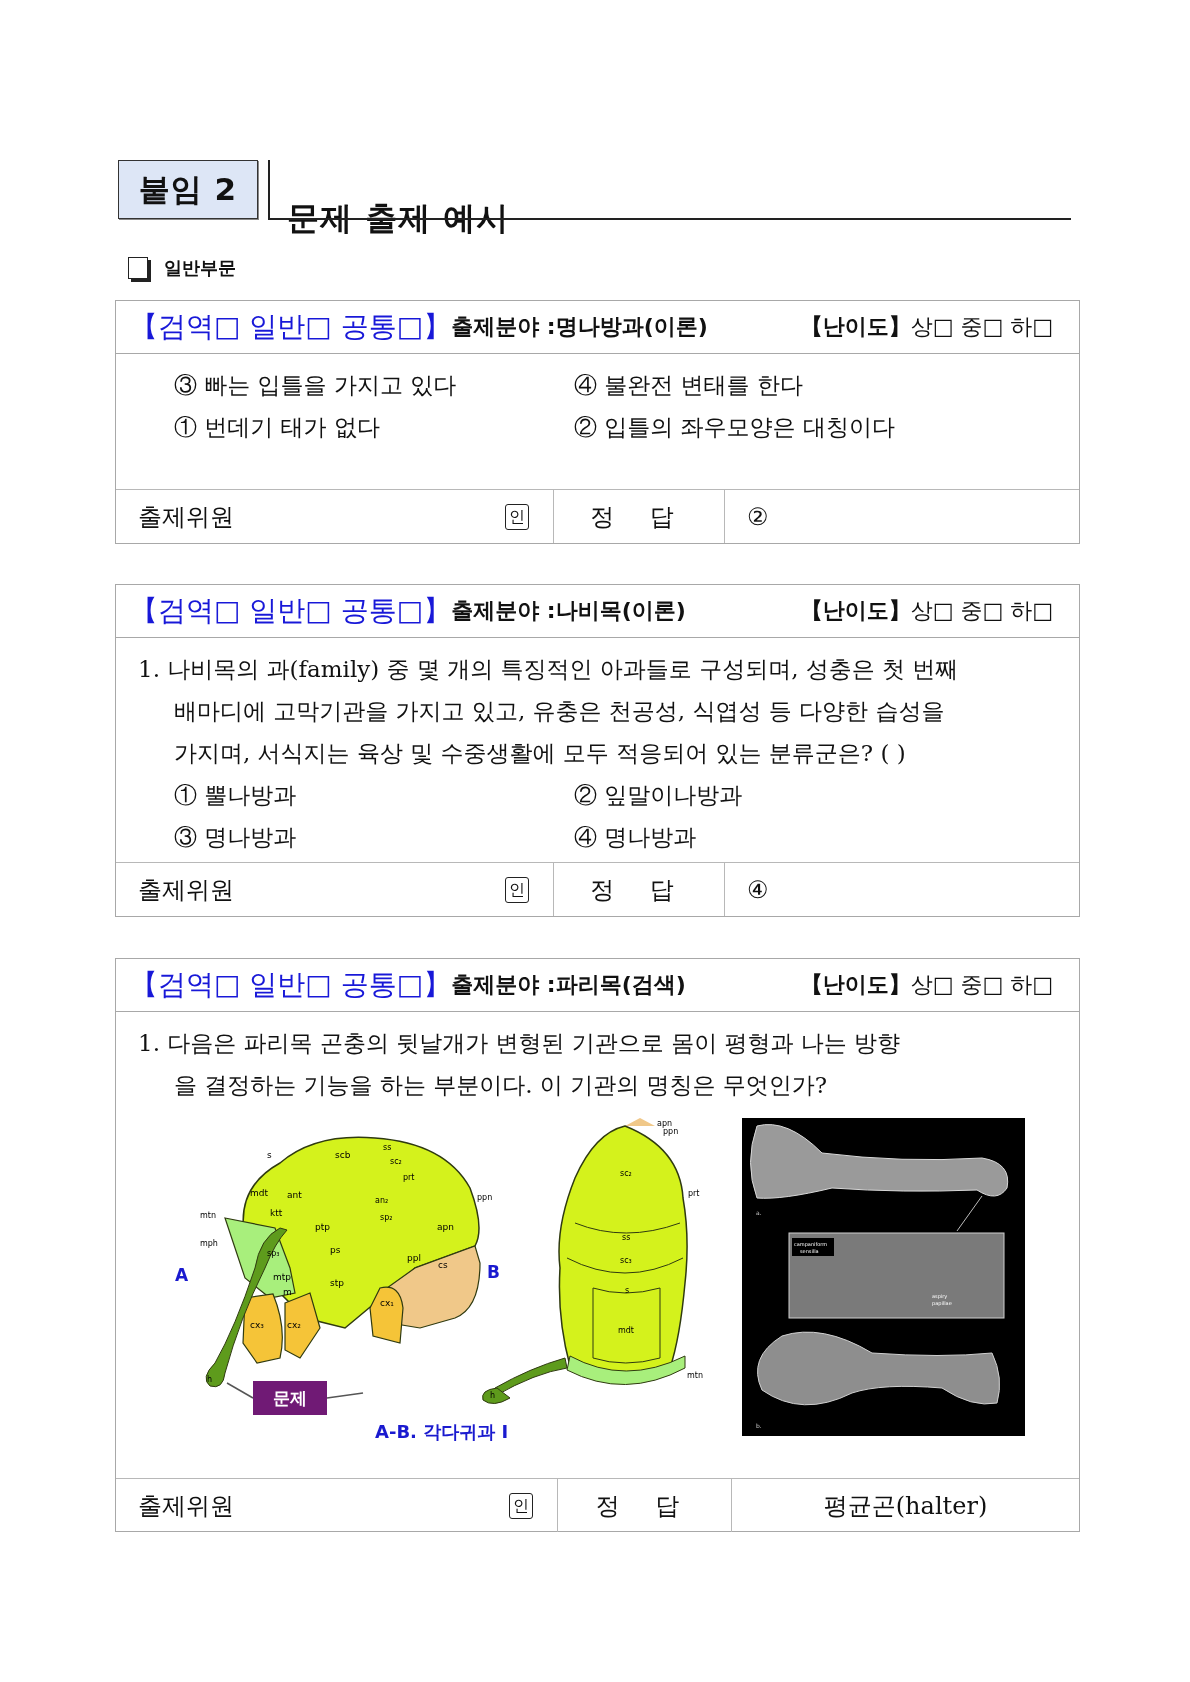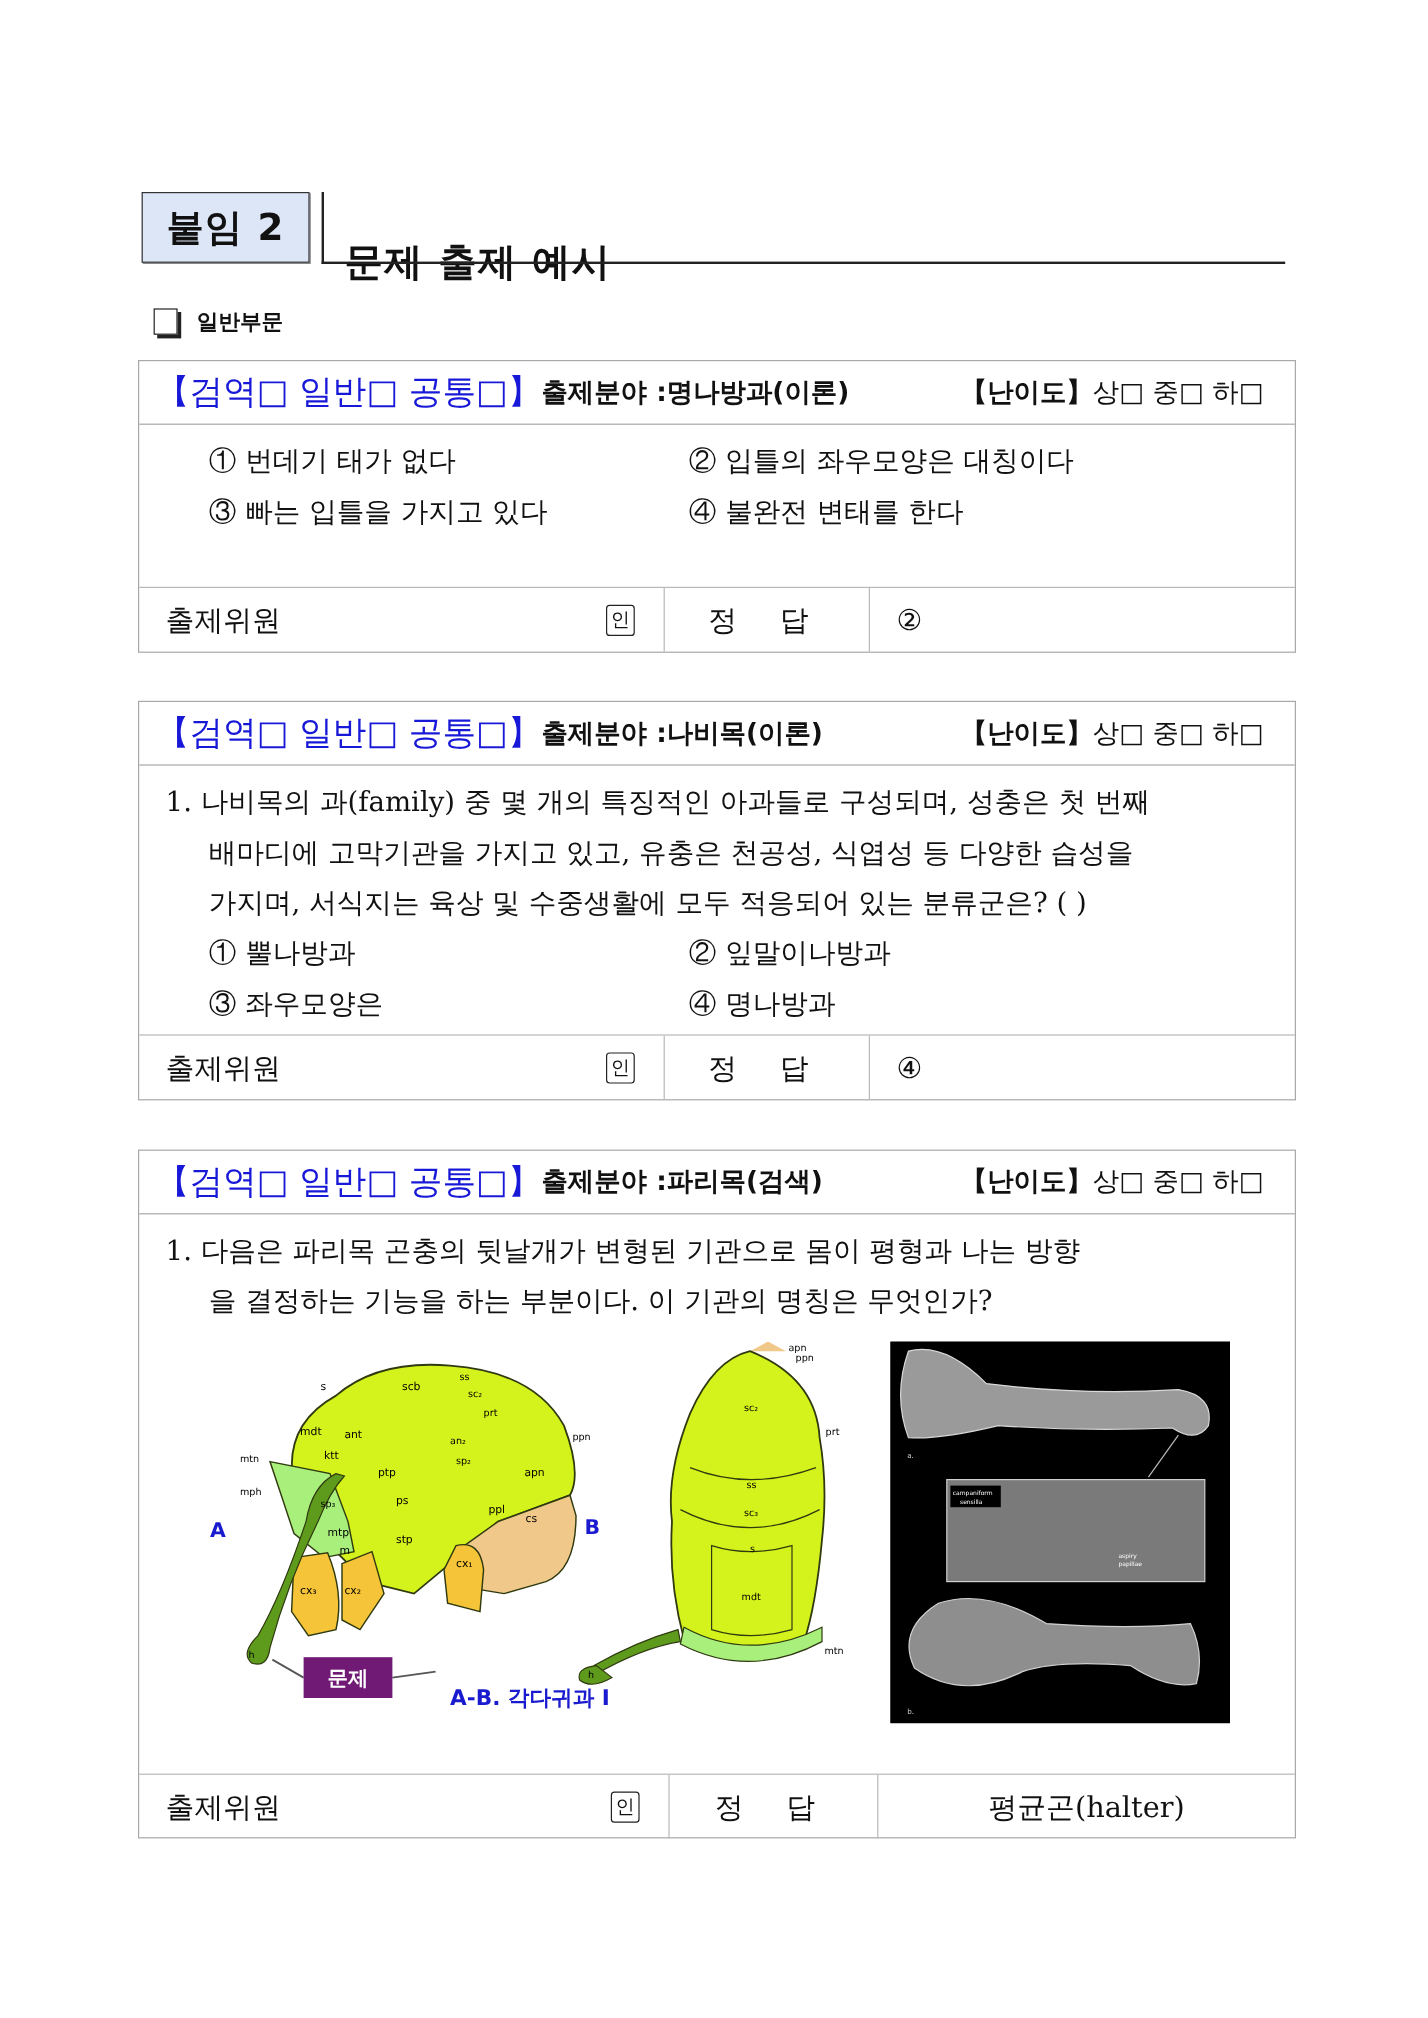--- a/index.html
+++ b/index.html
@@ -65,21 +65,21 @@
     .figure { position: absolute; left: 175px; top: 1118px; width: 850px; height: 320px; }
     .diagram-a { position: absolute; left: 0; top: 0; width: 330px; height: 300px; }
     .diagram-b { position: absolute; left: 300px; top: 0; width: 230px; height: 300px; }
     .sem { position: absolute; left: 567px; top: 0; width: 283px; height: 318px; background: #000; }
     .lbl { font-family: "DejaVu Sans", sans-serif; }
     .q-badge {
       position: absolute; left: 78px; top: 263px; width: 74px; height: 34px; background: #701a75; color: #fff;
       font-family: "DejaVu Sans", sans-serif; font-weight: bold; font-size: 17px;
       display: flex; align-items: center; justify-content: center;
     }
-    .fig-caption { position: absolute; left: 200px; top: 285px; font-family: "DejaVu Sans", sans-serif; font-weight: bold; font-size: 18px; color: #1a1acf; }
+    .fig-caption { position: absolute; left: 200px; top: 302px; font-family: "DejaVu Sans", sans-serif; font-weight: bold; font-size: 18px; color: #1a1acf; }
   </style>
 </head>
 <body>
 
 <div class="abs tag-box">
   <span>붙임 2</span>
 </div>
 <div class="abs title-divider"></div>
 <div class="abs title-text">문제 출제 예시</div>
 <div class="abs title-rule"></div>
@@ -93,26 +93,26 @@
   <div class="qhead">
     <span class="blue">【검역□ 일반□ 공통□】</span>
     <span class="bk">출제분야 : </span>
     <span class="bk">명나방과(이론)</span>
     <span class="diff">
       <b>【난이도】</b><span>상□ 중□ 하□</span>
     </span>
   </div>
   <div class="qbody" style="height:135px;">
     <div class="opts">
+      <span class="o1">③ 빠는 입틀을 가지고 있다</span>
+      <span>④ 불완전 변태를 한다</span>
+    </div>
+    <div class="opts">
       <span class="o1">① 번데기 태가 없다</span>
       <span>② 입틀의 좌우모양은 대칭이다</span>
-    </div>
-    <div class="opts">
-      <span class="o1">③ 빠는 입틀을 가지고 있다</span>
-      <span>④ 불완전 변태를 한다</span>
     </div>
   </div>
   <div class="qfoot">
     <div class="c1" style="width:438px;">
       <span>출제위원</span>
       <span class="seal">인</span>
     </div>
     <div class="c2" style="width:171px;">정 답</div>
     <div class="c3">②</div>
   </div>
@@ -132,21 +132,21 @@
       <span>1.</span>
       <span>나비목의 과(family) 중 몇 개의 특징적인 아과들로 구성되며, 성충은 첫 번째</span>
     </div>
     <div class="qline indent">배마디에 고막기관을 가지고 있고, 유충은 천공성, 식엽성 등 다양한 습성을</div>
     <div class="qline indent">가지며, 서식지는 육상 및 수중생활에 모두 적응되어 있는 분류군은? (      )</div>
     <div class="opts">
       <span class="o1">① 뿔나방과</span>
       <span>② 잎말이나방과</span>
     </div>
     <div class="opts">
-      <span class="o1">③ 좌우모양은</span>
+      <span class="o1">③ 명나방과</span>
       <span>④ 명나방과</span>
     </div>
   </div>
   <div class="qfoot">
     <div class="c1" style="width:438px;">
       <span>출제위원</span>
       <span class="seal">인</span>
     </div>
     <div class="c2" style="width:171px;">정 답</div>
     <div class="c3">④</div>

